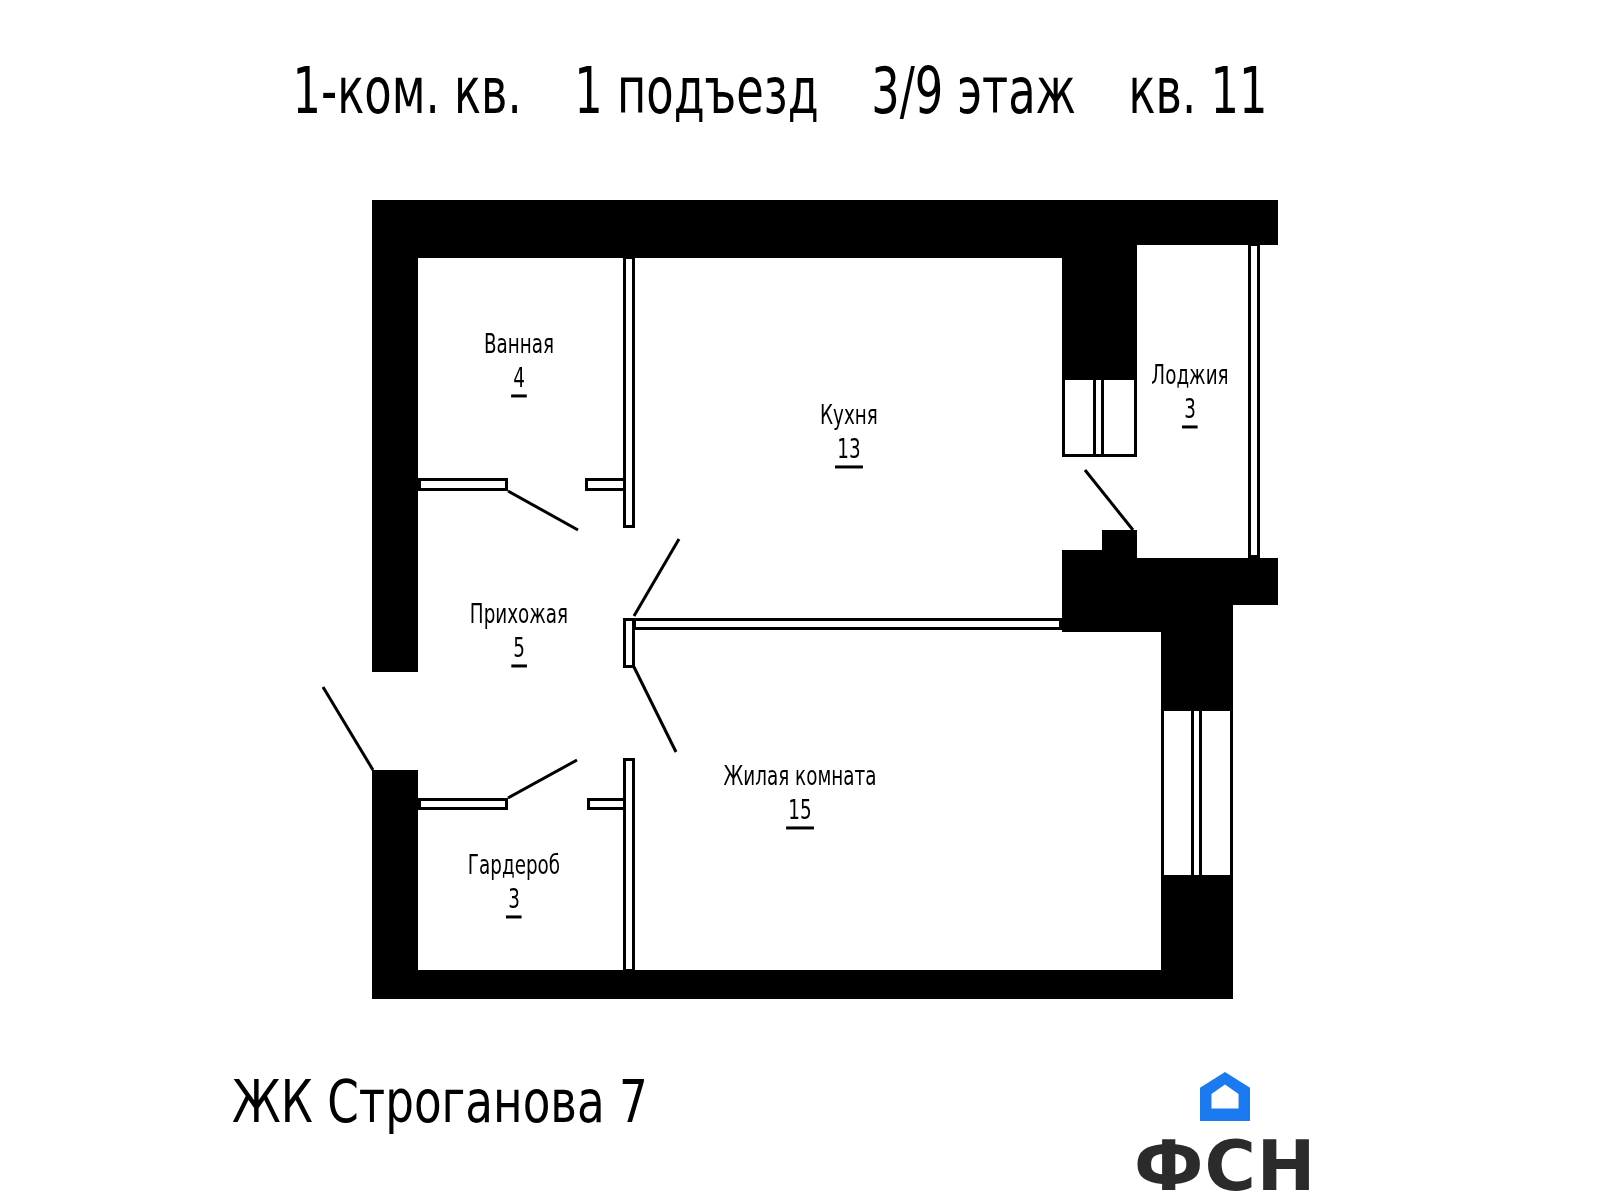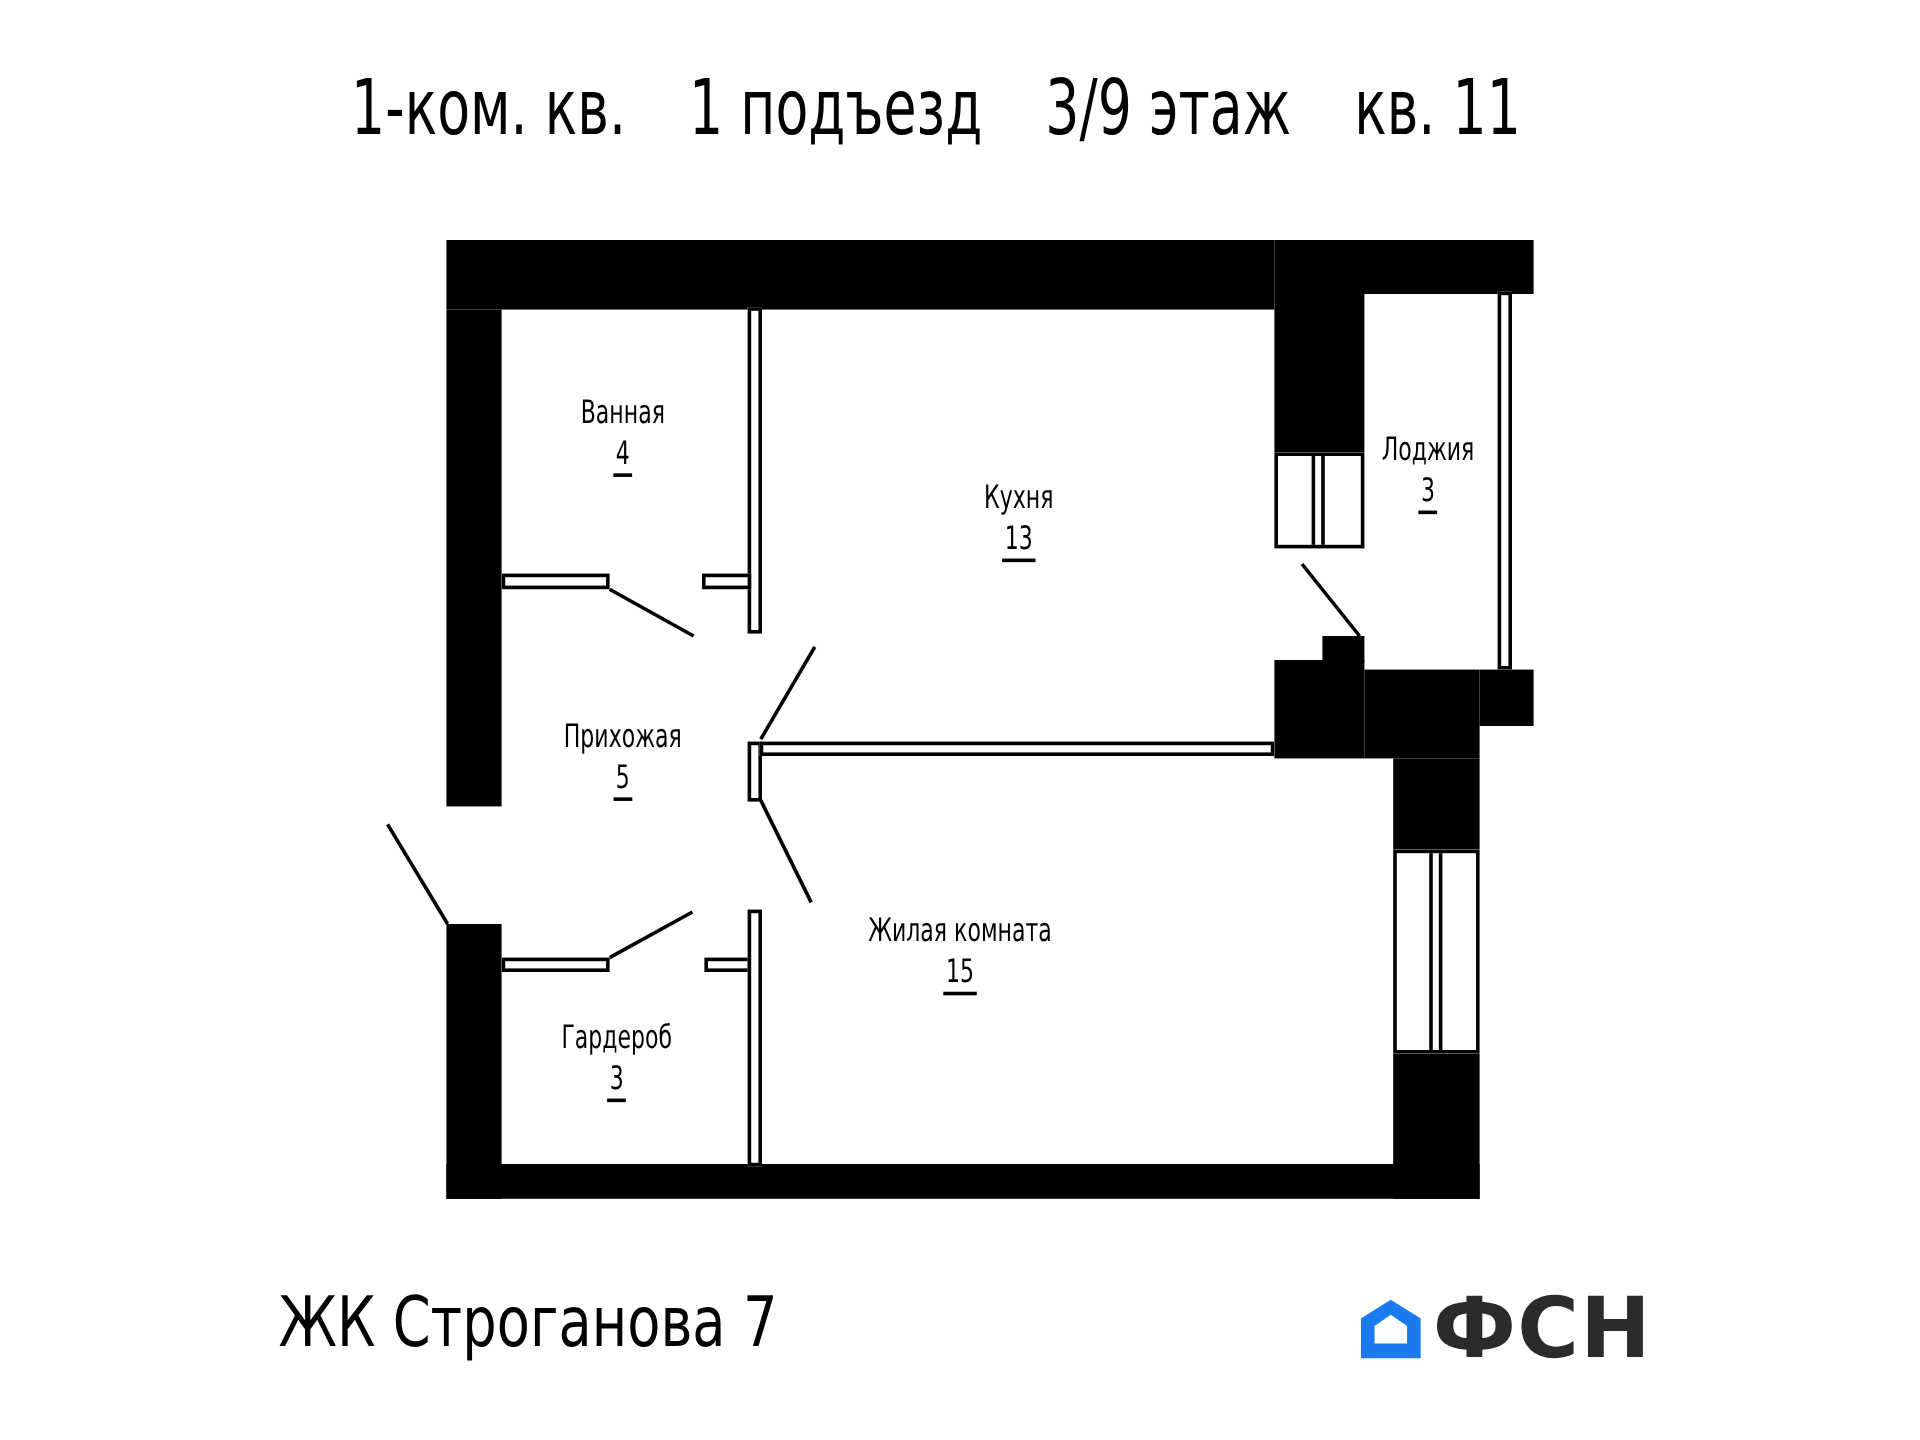--- a/index.html
+++ b/index.html
@@ -89,20 +89,21 @@
     transform: scaleX(0.78);
     transform-origin: 0 50%;
   }
   #logo {
     position: absolute;
     left: 1134px;
     top: 1072px;
     display: flex;
     align-items: center;
     gap: 10px;
+    flex-direction: column;
   }
   #logo-house { color: var(--logo-blue); display: block; }
   #logo-text {
     font-size: 70px;
     font-weight: bold;
     line-height: 1;
     color: var(--logo-text);
     letter-spacing: 1px;
   }
 </style>

